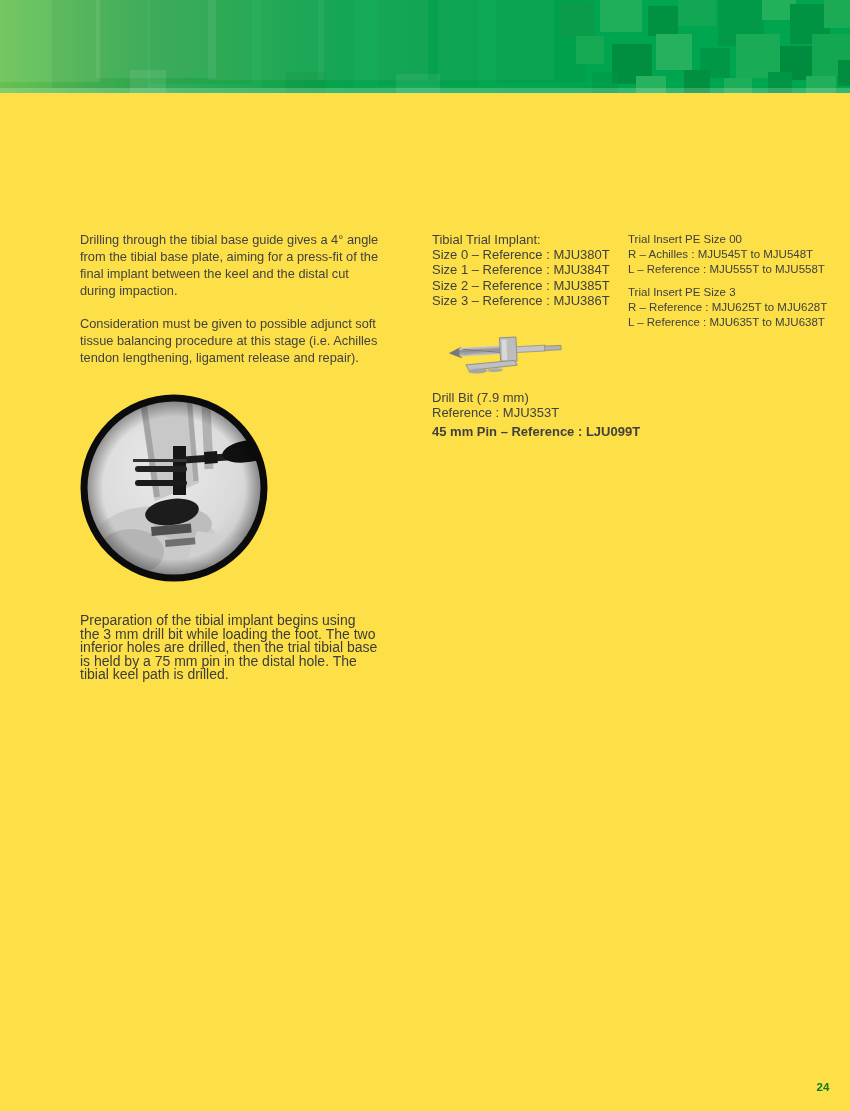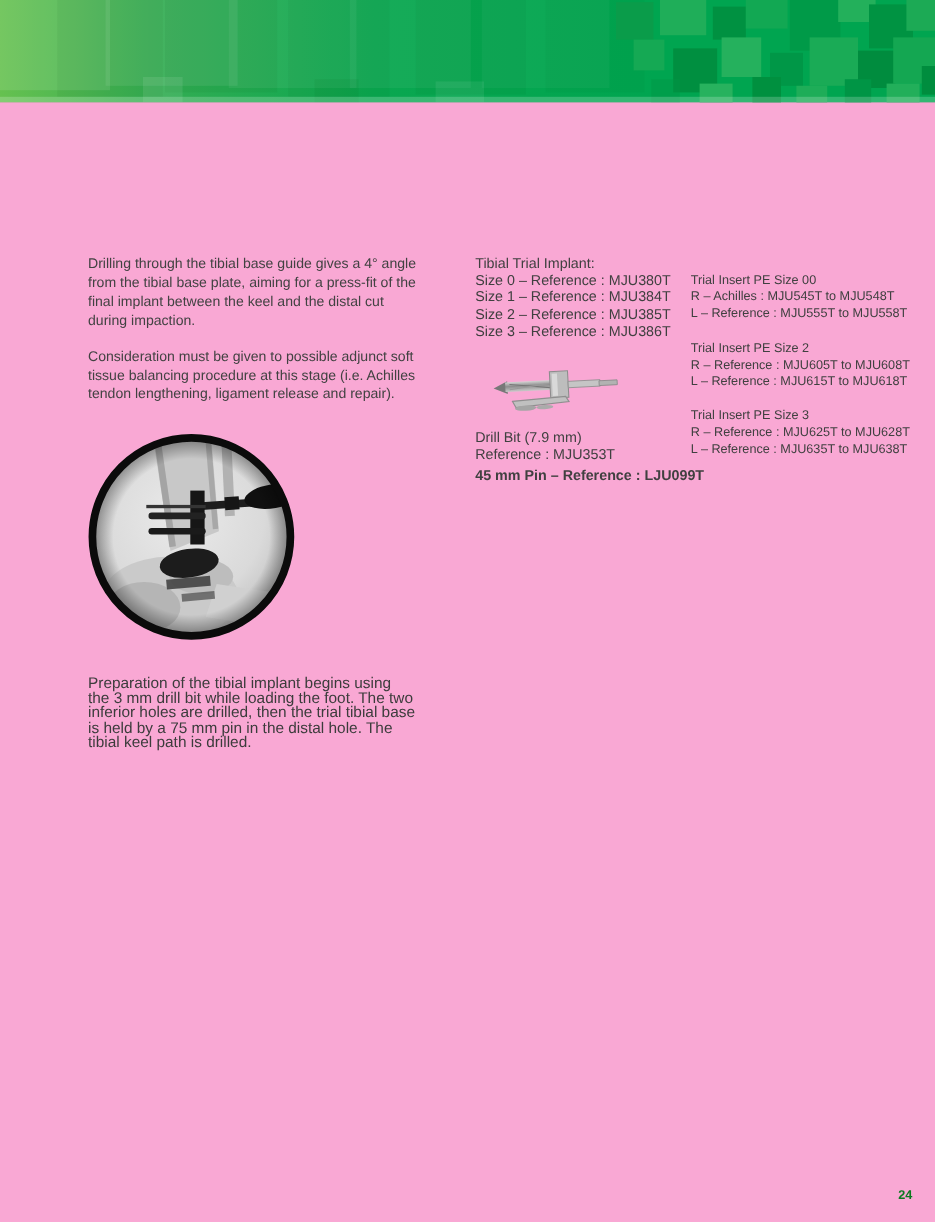--- a/index.html
+++ b/index.html
@@ -1,17 +1,17 @@
 <!DOCTYPE html>
 <html><head>
 <meta charset="utf-8">
 <style>
   html,body{margin:0;padding:0;background:#ffffff;}
   .page{
-    position:relative;width:850px;height:1111px;background:#f9a8d4;overflow:hidden;
+    position:relative;width:850px;height:1111px;background:#fde047;overflow:hidden;
     font-family:"Liberation Sans", sans-serif;color:#3e3e3e;
   }
   
   .banner{
     position:absolute;left:0;top:0;width:850px;height:93px;overflow:hidden;
     background:linear-gradient(90deg,#66c150 0%,#35ad53 16%,#0aa750 40%,#00a550 70%,#00a550 100%);
   }
   .banner-tiles{position:absolute;inset:0;}
   .banner-tiles div{position:absolute;}
   .banner-edge{
@@ -23,21 +23,21 @@
   .col-left p{margin:0 0 16px 0;font-size:12.8px;line-height:17px;color:#424242;}
   .caption{
     position:absolute;left:80px;top:600px;width:298px;
     font-size:14px;line-height:13.6px;color:#3c3c3c;
   }
   .col-mid{position:absolute;left:432px;top:232px;width:190px;font-size:13px;line-height:15.2px;color:#404040;}
   .col-mid .line{white-space:nowrap;}
   .drill-img{margin:13px 0 5px 10px;width:130px;height:64px;}
   .pin-line{margin-top:4px;white-space:nowrap;font-weight:bold;}
   .col-right{position:absolute;left:628px;top:232px;width:218px;font-size:11.5px;line-height:15.2px;color:#404040;}
-  .pe-group{margin-bottom:7px;margin-top:16px;}
+  .pe-group{margin-bottom:7px;}
   .pe-group .line{white-space:nowrap;}
   
   .xray{position:absolute;left:77px;top:391px;width:194px;height:194px;}
   
   .page-number{
     position:absolute;left:806px;top:1081px;width:34px;text-align:center;
     font-size:11.5px;font-weight:bold;color:#0c7a20;
   }
 </style>
 </head>
@@ -178,25 +178,20 @@
     <div class="line pin-line">45 mm Pin – Reference : LJU099T</div>
   </div>
 
   <div class="col-right">
     <div class="pe-group">
       <div class="line">Trial Insert PE Size 00</div>
       <div class="line">R – Achilles : MJU545T to MJU548T</div>
       <div class="line">L – Reference : MJU555T to MJU558T</div>
     </div>
     <div class="pe-group">
-      <div class="line">Trial Insert PE Size 2</div>
-      <div class="line">R – Reference : MJU605T to MJU608T</div>
-      <div class="line">L – Reference : MJU615T to MJU618T</div>
-    </div>
-    <div class="pe-group">
       <div class="line">Trial Insert PE Size 3</div>
       <div class="line">R – Reference : MJU625T to MJU628T</div>
       <div class="line">L – Reference : MJU635T to MJU638T</div>
     </div>
   </div>
 
   <div class="page-number">24</div>
 
 </div>
 

